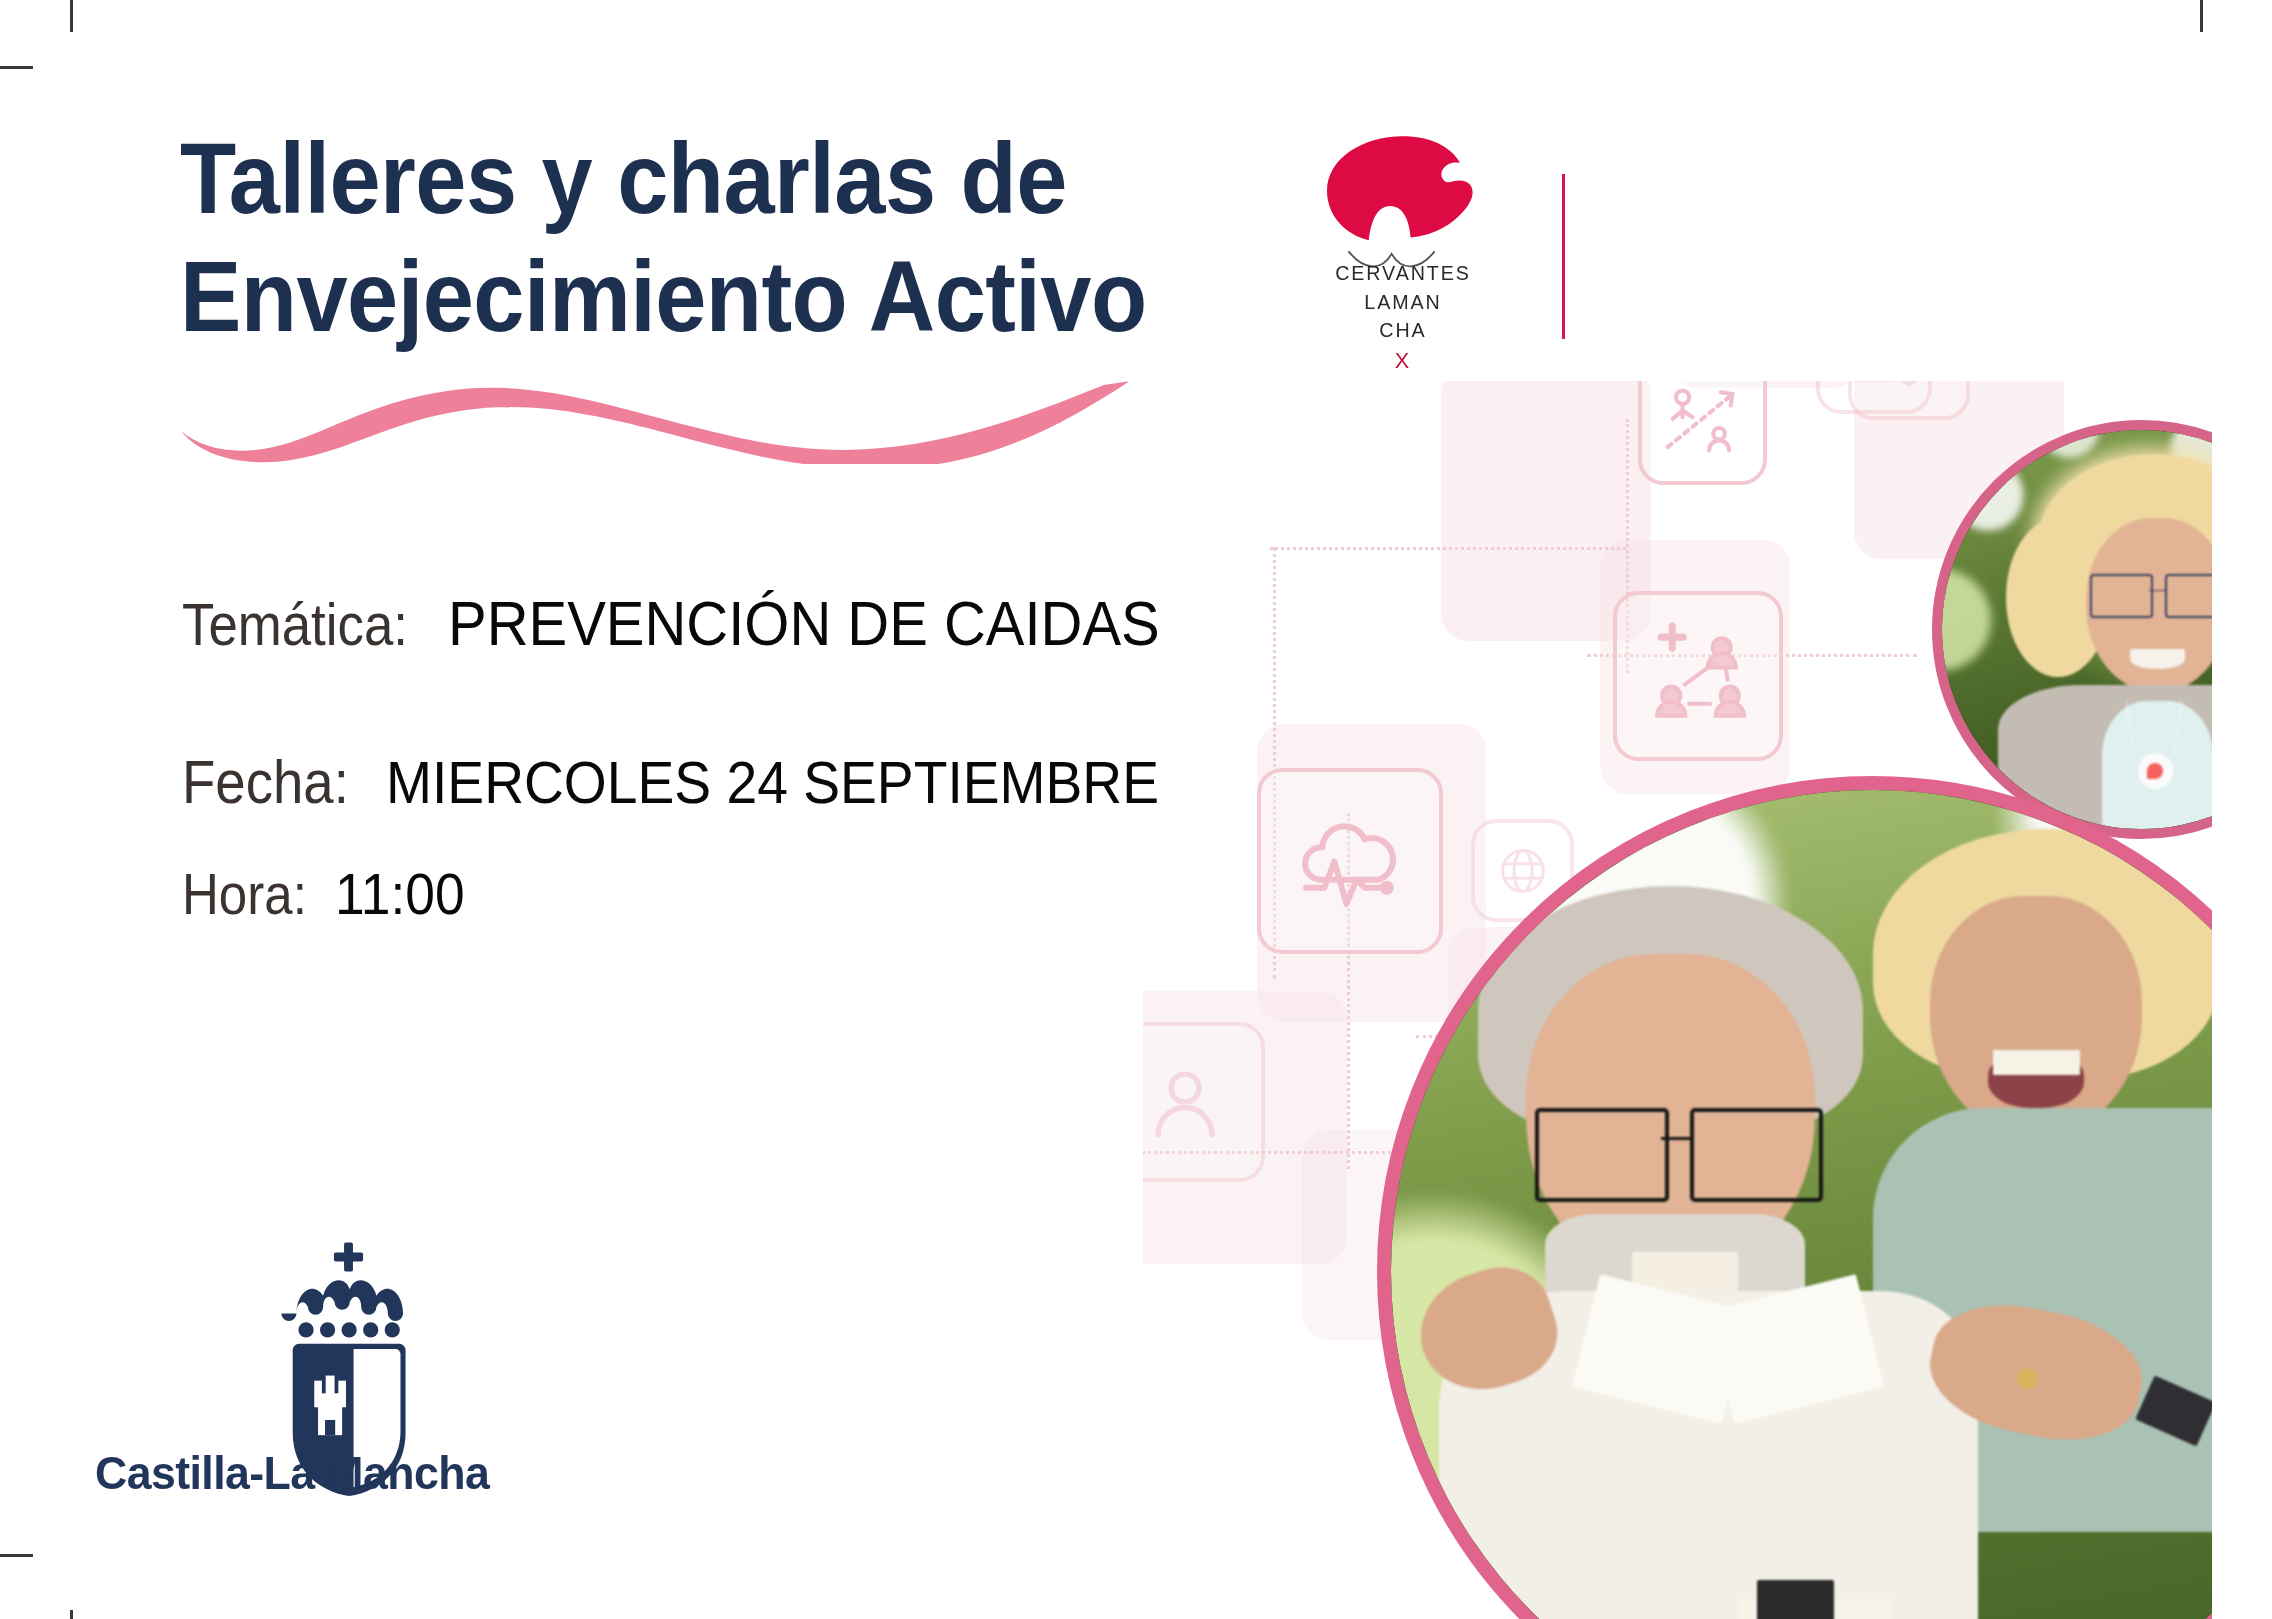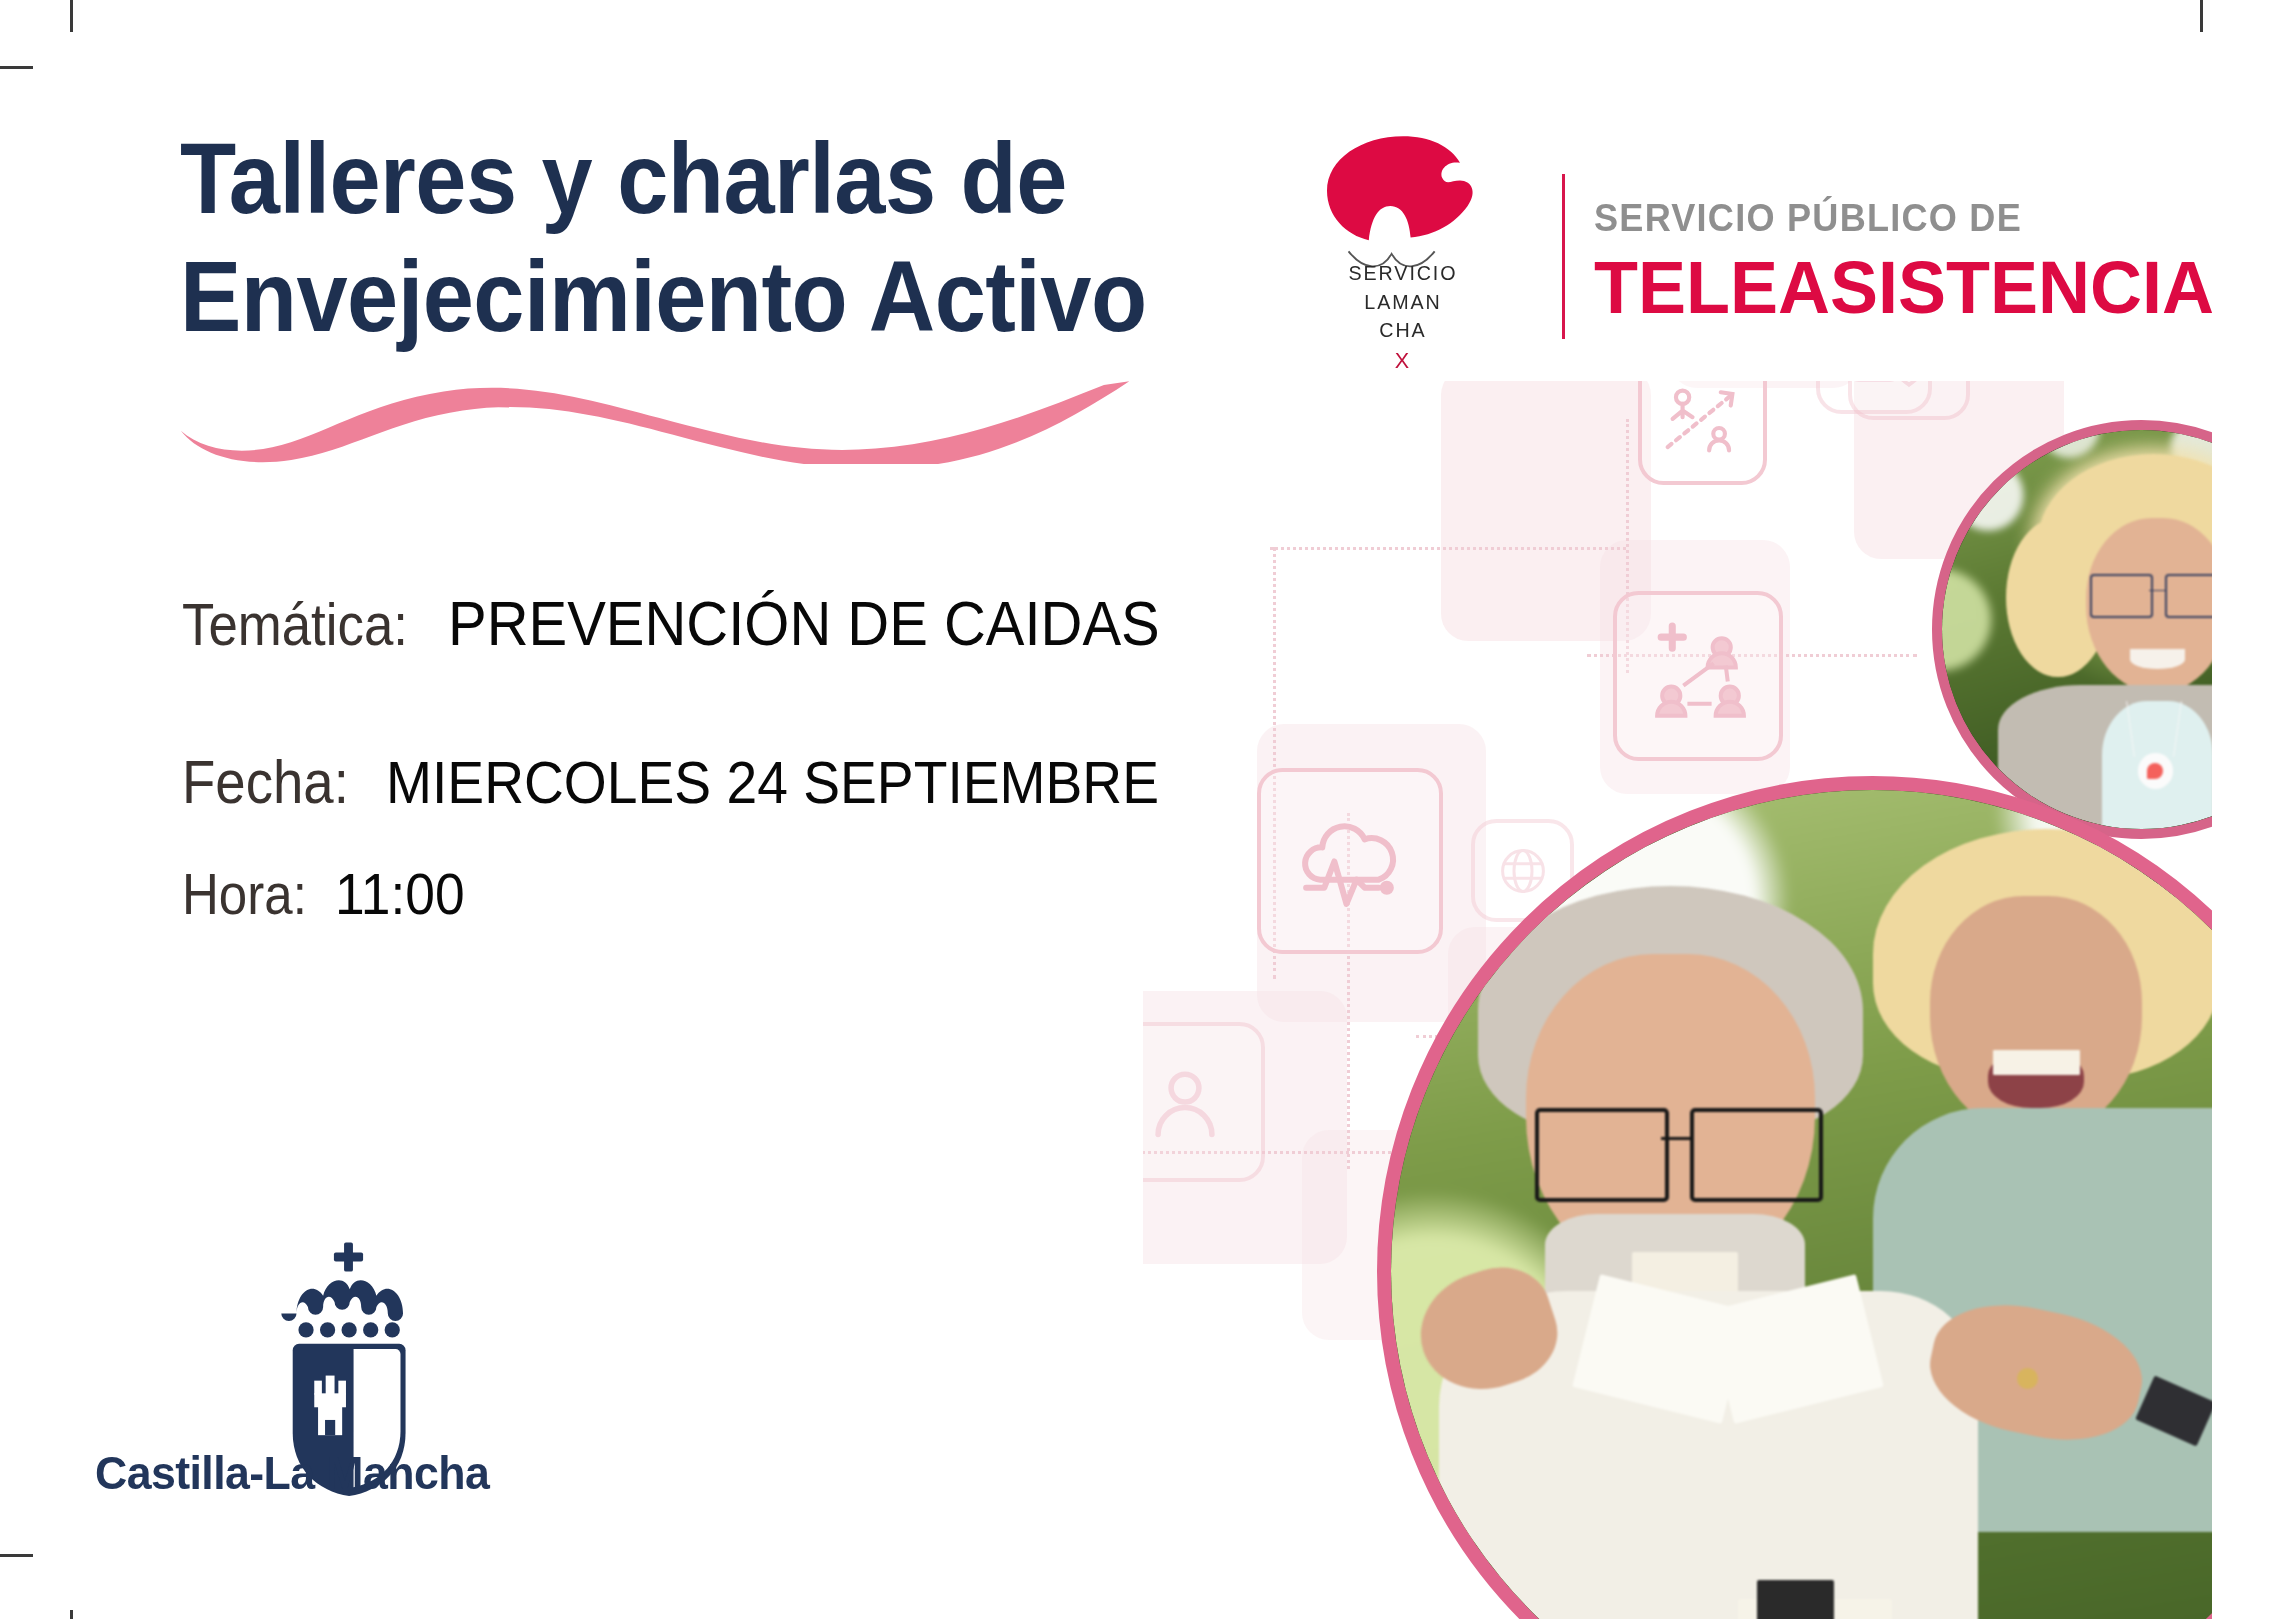--- a/index.html
+++ b/index.html
@@ -531,32 +531,28 @@
                  C 200 158 232 140 252 112 C 268 90 258 72 240 72
                  C 226 72 218 80 212 68 C 206 54 222 40 240 44
                  C 226 18 192 2 150 2 Z" fill="#dd0a43"></path>
       </svg>
       <svg width="190" height="38" viewBox="0 0 300 60" style="position:absolute; left:0; top:110px;" xmlns="http://www.w3.org/2000/svg">
         <path d="M64 10 C 88 40 116 42 132 14 C 148 42 176 40 200 10" fill="none" stroke="#555" stroke-width="3"></path>
       </svg>
     </div>
 
     <div class="ta-clm-text">
-      <div>SERVICIO</div>
+      <div>CERVANTES</div>
       <div>LAMAN</div>
       <div>CHA</div>
       <div class="ta-clm-x">X</div>
     </div>
 
     <div class="ta-divider"></div>
 
-    <div class="ta-text">
-      <div class="ta-sub">SERVICIO PÚBLICO DE</div>
-      <div class="ta-main">TELEASISTENCIA</div>
-    </div>
   </div>
 
   <div id="clm-logo">
     <svg width="317" height="267" viewBox="0 0 500 420" xmlns="http://www.w3.org/2000/svg">
       <g fill="#22365b">
 
         <rect x="243" y="8" width="14" height="46" rx="3"></rect>
         <rect x="227" y="24" width="46" height="14" rx="3"></rect>
 
         <path d="M168 120 c0 -34 26 -52 42 -28 c6 -26 34 -34 42 -10 c8 -24 36 -16 42 10 c16 -24 42 -6 42 28

